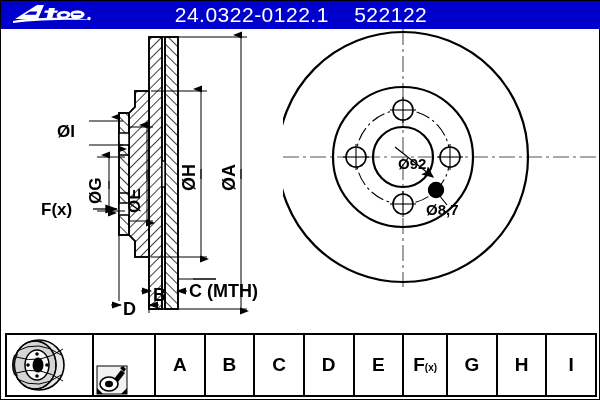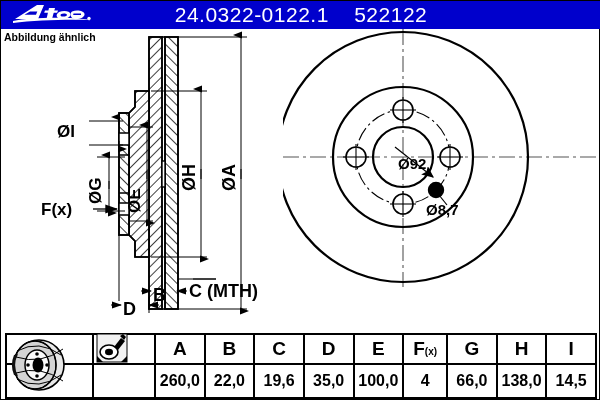--- a/index.html
+++ b/index.html
@@ -56,21 +56,20 @@
         <path d="M48 10 C53 8 59 9 59.5 12 C60 15 55 17.6 50 17 C46 16.5 45 14 46 12 Z"></path>
         <path d="M49.8 12.2 C51.5 11.2 55 11.2 55.8 12.4 C56.4 13.4 54.5 14.6 52 14.6 C50 14.6 49 13.4 49.8 12.2 Z" fill="#0000cc"></path>
         <path d="M61 9.5 C66 7.5 73 8.8 73.5 12 C74 15.2 68 18 63 17 C59.5 16.3 58.5 11.3 61 9.5 Z"></path>
         <path d="M62.5 11.6 L70 11.6 L70 13 L62.2 13 Z" fill="#0000cc"></path>
         <path d="M2 19 C20 15.2 60 14.6 80 18.2 C66 17.2 26 17.6 2 21 Z"></path>
         <circle cx="78" cy="16.4" r="1.7"></circle>
       </g>
     </svg>
   </div>
 
-  <div class="note" id="note1">Abbildung ähnlich</div>
 
   <svg id="secview" viewBox="0 0 285 290">
     <defs>
       <pattern id="hatchA" width="7" height="7" patternTransform="rotate(45)" patternUnits="userSpaceOnUse">
         <line x1="0" y1="0" x2="0" y2="7" stroke="#000" stroke-width="1.5"></line>
       </pattern>
       <pattern id="hatchB" width="7" height="7" patternTransform="rotate(-45)" patternUnits="userSpaceOnUse">
         <line x1="0" y1="0" x2="0" y2="7" stroke="#000" stroke-width="1.5"></line>
       </pattern>
       <marker id="arrU" markerWidth="9" markerHeight="9" refX="4.5" refY="8" orient="auto">
@@ -295,29 +294,16 @@
       <td>A</td>
       <td>B</td>
       <td>C</td>
       <td>D</td>
       <td>E</td>
       <td class="fx" style="width:42px"><span>F</span><span class="fxsub">(x)</span></td>
       <td>G</td>
       <td>H</td>
       <td>I</td>
     </tr>
-    <tr class="vrow">
-      <td class="noborder"></td>
-      <td class="noborder"></td>
-      <td>260,0</td>
-      <td>22,0</td>
-      <td>19,6</td>
-      <td>35,0</td>
-      <td>100,0</td>
-      <td>4</td>
-      <td>66,0</td>
-      <td>138,0</td>
-      <td>14,5</td>
-    </tr>
   </tbody>
     </table>
 
 </div>
 
 </body></html>

